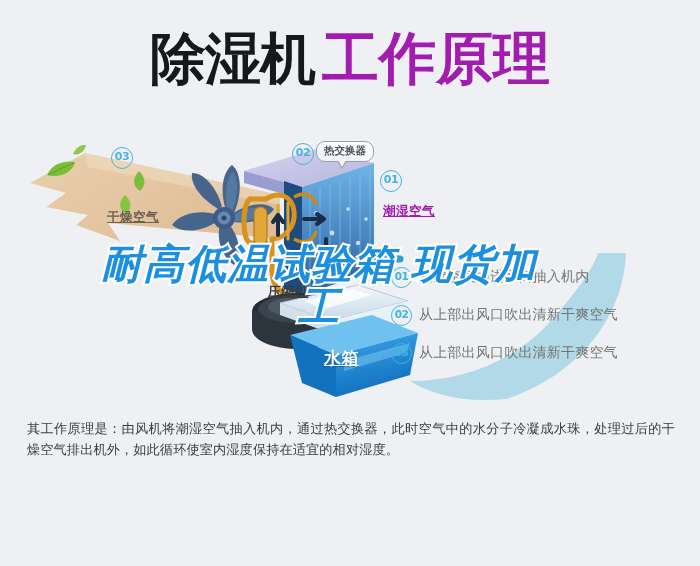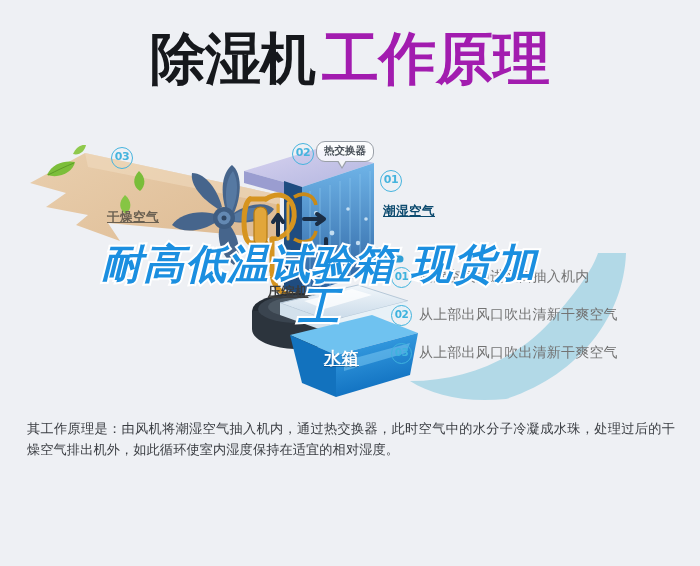--- a/index.html
+++ b/index.html
@@ -53,21 +53,21 @@
   
   .machine{position:absolute;left:232px;top:18px;width:200px;height:255px;}
   .machine svg{display:block;}
 
   
   .ill-label{
     position:absolute;color:#5d5347;font-size:11.5px;font-weight:700;
     white-space:nowrap;letter-spacing:.5px;text-decoration:underline;
   }
   .ill-label.dry{left:107px;top:84px;color:#6b6152;font-size:12.5px;}
-  .ill-label.moist{left:383px;top:78px;color:#0c4a6e;font-size:12.5px;}
+  .ill-label.moist{left:383px;top:78px;color:#a21caf;font-size:12.5px;}
   .ill-label.comp{left:268px;top:158px;color:#3c3c3c;font-size:13px;}
   .ill-label.tank{left:324px;top:222px;color:#ffffff;font-size:17px;
                   text-shadow:0 1px 1px rgba(0,60,110,.45);}
 
   
   .badge{
     position:absolute;width:20px;height:20px;border-radius:50%;
     border:1.6px solid #46b4de;color:#46b4de;background:transparent;
     font-size:11px;font-weight:700;line-height:17.5px;text-align:center;
     letter-spacing:-.5px;

